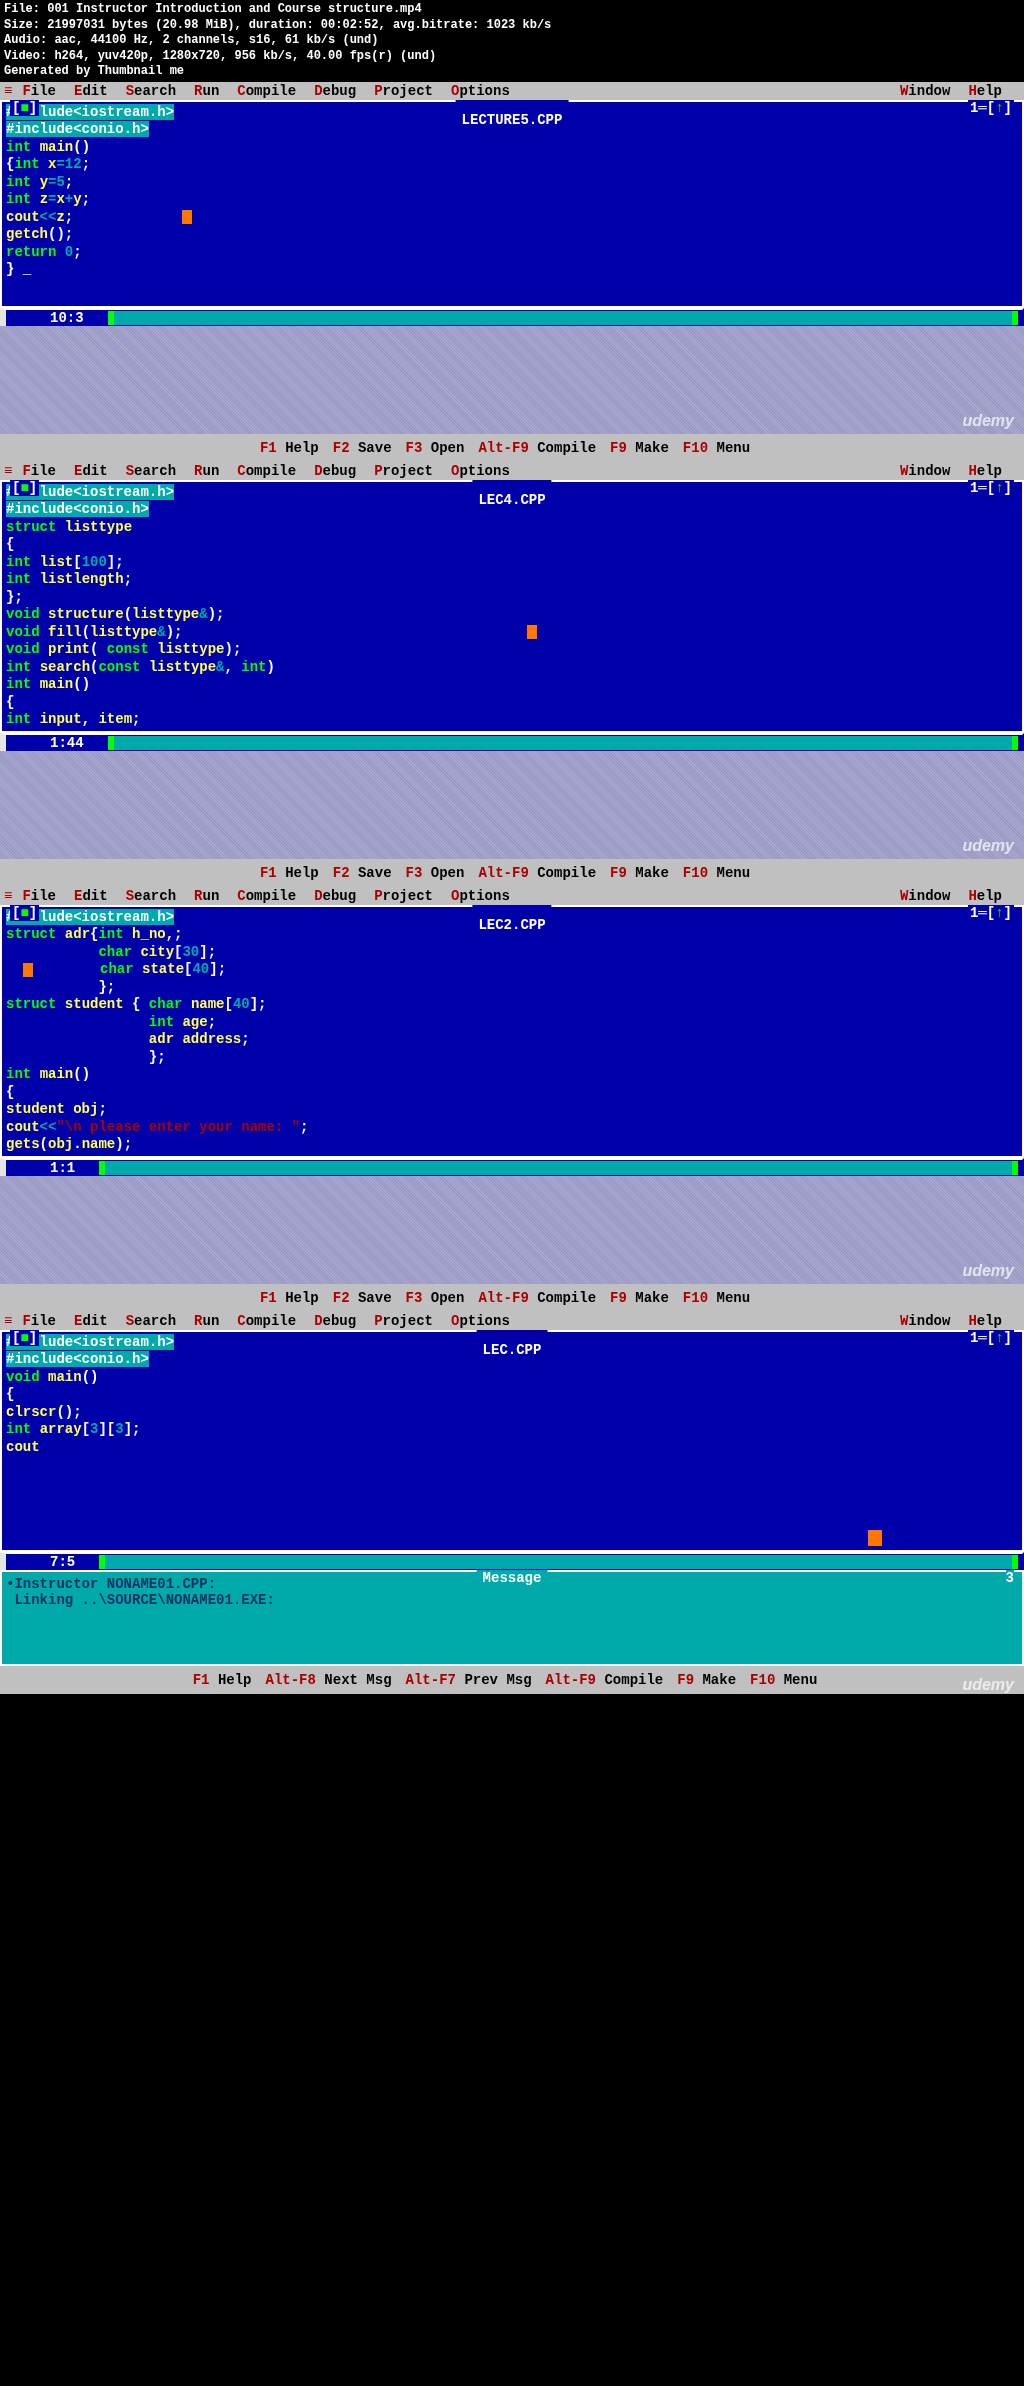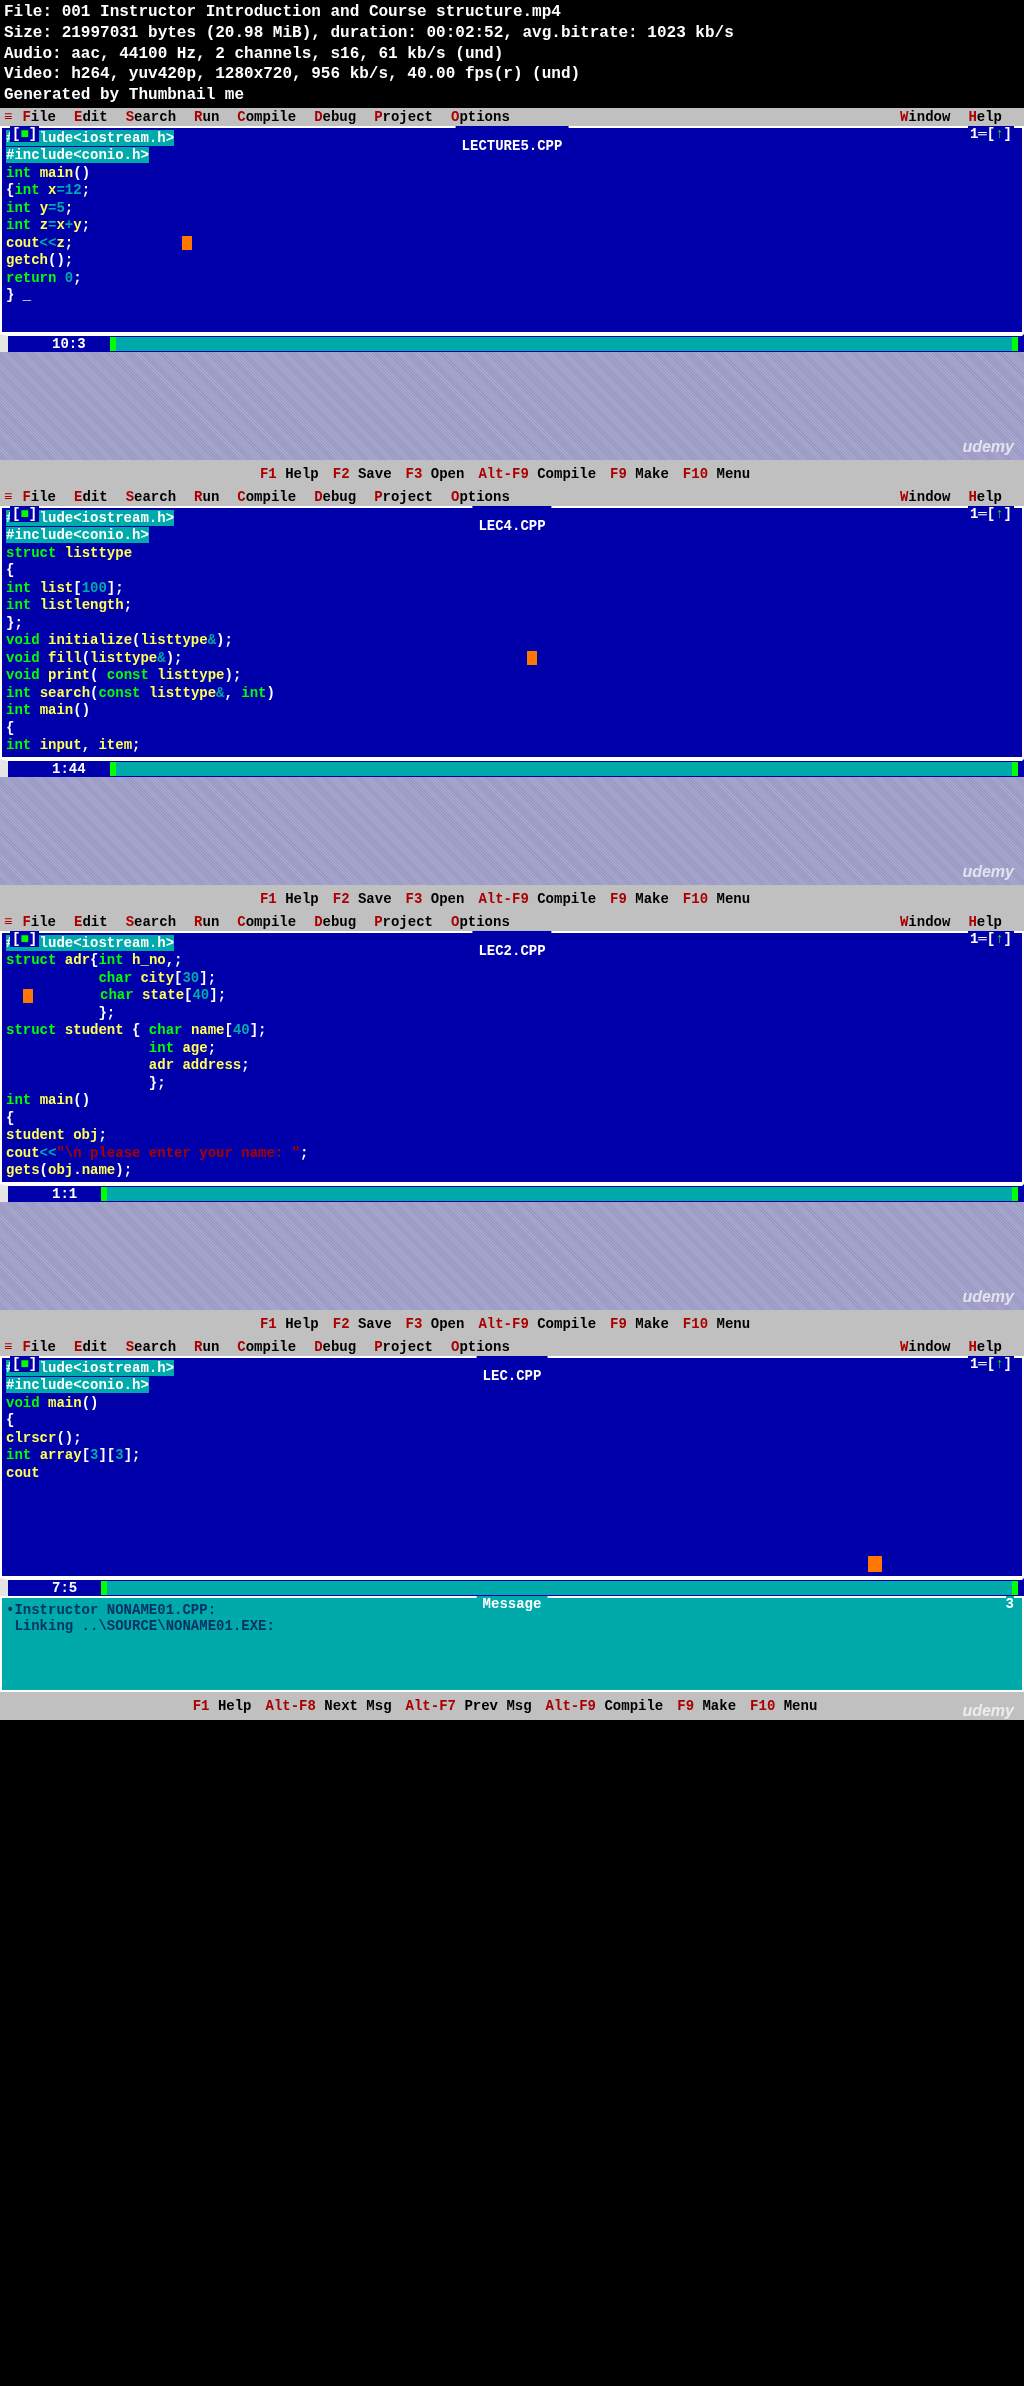--- a/index.html
+++ b/index.html
@@ -7,21 +7,21 @@
   font-family: 'Courier New', monospace;
   font-weight: bold;
   font-size: 14px;
   background: #000;
   width: 1024px;
 }
 .header-info {
   background: #000;
   color: #fff;
   padding: 2px 4px;
-  font-size: 16px;
+  font-size: 12px;
   line-height: 1.3;
 }
 .header-info .label { font-weight: bold; }
 .menu-bar {
   background: #c0c0c0;
   display: flex;
   padding: 1px 4px;
   font-size: 14px;
   align-items: center;
 }
@@ -81,21 +81,21 @@
 .code-line .num { color: #00aaaa; }
 .code-line .str { color: #aa0000; }
 .code-line .cursor-block { background: #ff7700; display: inline-block; width: 10px; height: 14px; vertical-align: middle; }
 .status-line {
   background: #0000aa;
   color: #fff;
   padding: 0 4px;
   display: flex;
   align-items: center;
   border-top: 2px double #fff;
-  border-left: 8px solid #e5e5e5;
+  border-left: 6px solid #e5e5e5;
   border-right: 2px solid #0000aa;
   position: relative;
 }
 .status-line .pos {
   margin-left: 40px;
   color: #fff;
 }
 .status-line .scroll {
   margin-left: 24px;
   flex: 1;
@@ -239,21 +239,21 @@
   <span class="editor-close">[<span class="g">■</span>]</span>
   <span class="editor-title">LEC4.CPP</span>
   <span class="editor-num">1═[<span class="g">↑</span>]</span>
   <div class="code-line"><span class="pp">#include&lt;iostream.h&gt;</span></div>
   <div class="code-line"><span class="pp">#include&lt;conio.h&gt;</span></div>
   <div class="code-line"><span class="kw">struct</span> <span class="id">listtype</span></div>
   <div class="code-line"><span class="pn">{</span></div>
   <div class="code-line"><span class="kw">int</span> <span class="id">list</span><span class="pn">[</span><span class="num">100</span><span class="pn">];</span></div>
   <div class="code-line"><span class="kw">int</span> <span class="id">listlength</span><span class="pn">;</span></div>
   <div class="code-line"><span class="pn">};</span></div>
-  <div class="code-line"><span class="kw">void</span> <span class="id">initialize</span><span class="pn">(</span><span class="id">listtype</span><span class="op">&amp;</span><span class="pn">);</span></div>
+  <div class="code-line"><span class="kw">void</span> <span class="id">structure</span><span class="pn">(</span><span class="id">listtype</span><span class="op">&amp;</span><span class="pn">);</span></div>
   <div class="code-line"><span class="kw">void</span> <span class="id">fill</span><span class="pn">(</span><span class="id">listtype</span><span class="op">&amp;</span><span class="pn">);</span>                                         <span class="cursor-block"></span></div>
   <div class="code-line"><span class="kw">void</span> <span class="id">print</span><span class="pn">(</span> <span class="kw">const</span> <span class="id">listtype</span><span class="pn">);</span></div>
   <div class="code-line"><span class="kw">int</span> <span class="id">search</span><span class="pn">(</span><span class="kw">const</span> <span class="id">listtype</span><span class="op">&amp;</span><span class="pn">,</span> <span class="kw">int</span><span class="pn">)</span></div>
   <div class="code-line"><span class="kw">int</span> <span class="id">main</span><span class="pn">()</span></div>
   <div class="code-line"><span class="pn">{</span></div>
   <div class="code-line"><span class="kw">int</span> <span class="id">input</span><span class="pn">,</span> <span class="id">item</span><span class="pn">;</span></div>
 </div>
 <div class="status-line">
   <span class="pos">1:44</span>
   <span class="scroll"></span>

